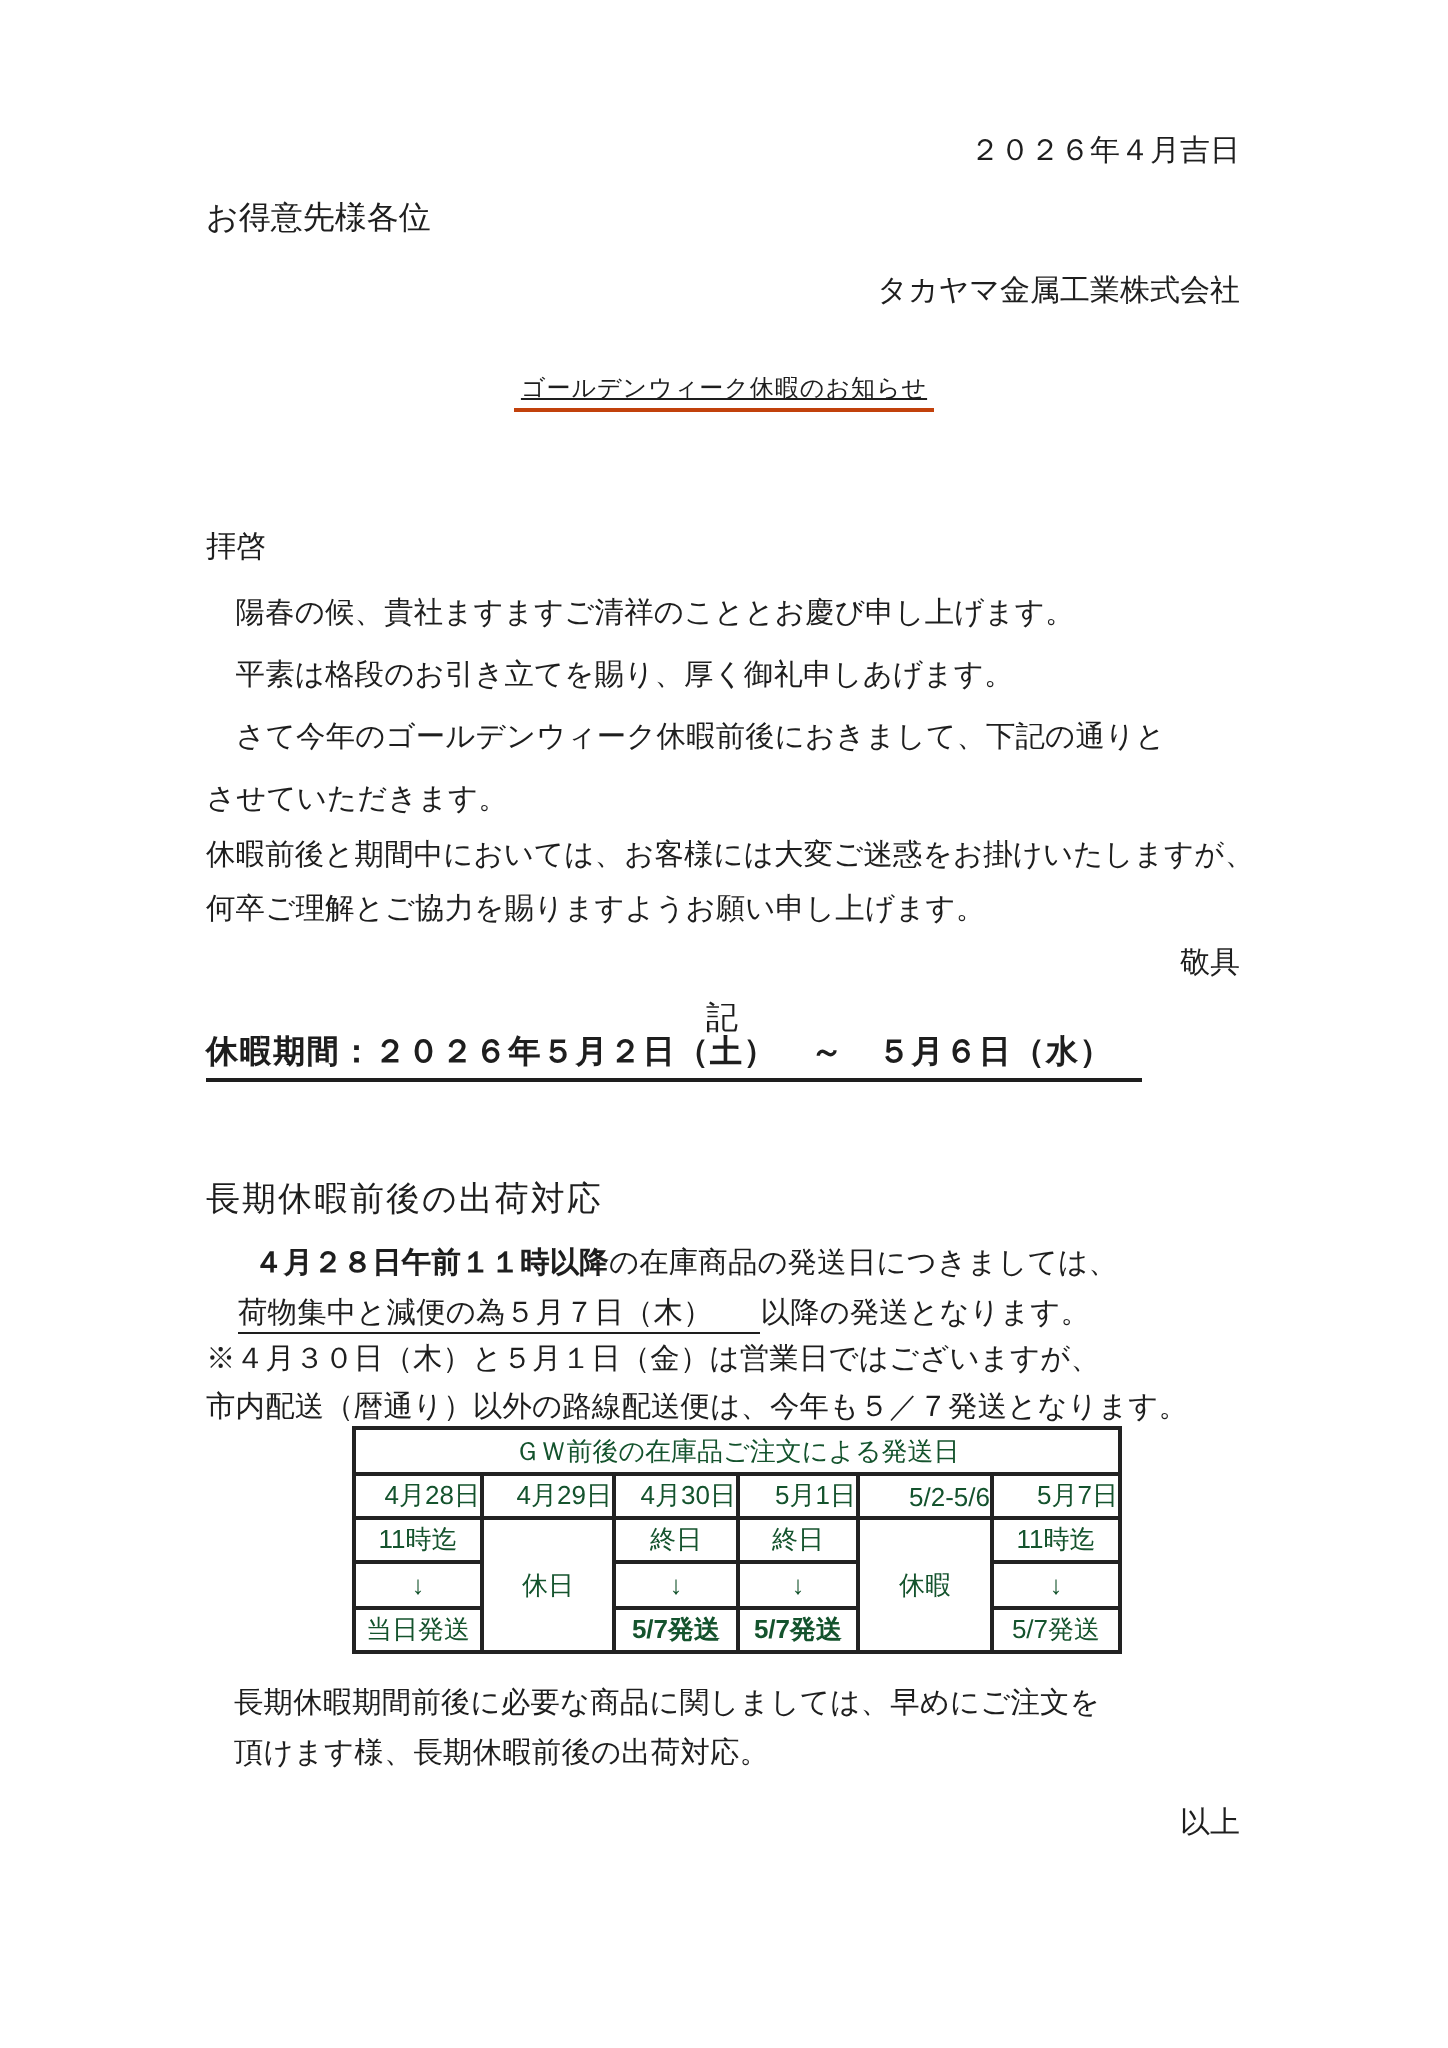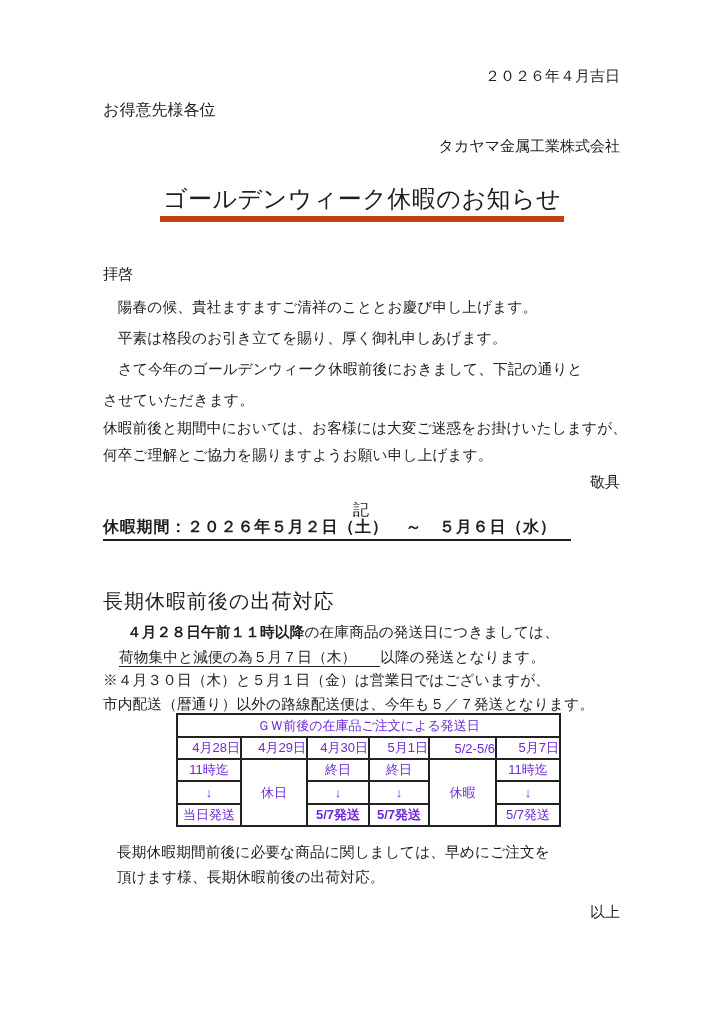--- a/index.html
+++ b/index.html
@@ -24,58 +24,59 @@
   .fs16 { font-size: 16px; }
   .body-line { font-size: 14.7px; letter-spacing: 0.1px; }
   .right-al { text-align: right; }
   .center-wrap {
     left: 0;
     width: 724px;
     text-align: center;
   }
   .doc-title-text {
     display: inline-block;
-    font-size: 24px;
+    font-size: 12px;
     letter-spacing: 0.5px;
-    border-bottom: 6px solid #c2410c;
+    border-bottom: 2px solid #c2410c;
     padding: 0 3px 2px 3px;
+    text-decoration: underline;
   }
   .ki-text {
     font-size: 16px;
     letter-spacing: 2px;
   }
   .holiday-period-text {
     display: inline-block;
     font-size: 16px;
     font-weight: bold;
     letter-spacing: 0.8px;
     border-bottom: 2px solid #1e1e1e;
     padding: 0 14px 2px 0;
   }
   .shipping-heading-text {
-    font-size: 20px;
+    font-size: 17px;
     letter-spacing: 1px;
   }
   .bold { font-weight: bold; }
   .u-span {
     border-bottom: 1.5px solid #1e1e1e;
     padding-right: 24px;
     padding-bottom: 1px;
     margin-top: 44px;
   }
   
   table.gw-table {
     position: absolute;
     top: 713px;
     left: 176px;
     border-collapse: collapse;
     table-layout: fixed;
     font-family: "Liberation Sans", "DejaVu Sans", sans-serif;
     font-size: 13px;
-    color: #6d28d9;
+    color: #14532d;
   }
   table.gw-table td {
     border: 2px solid #222222;
     text-align: center;
     vertical-align: middle;
     padding: 0;
     overflow: hidden;
   }
   td.cap-cell {
     text-align: left;

